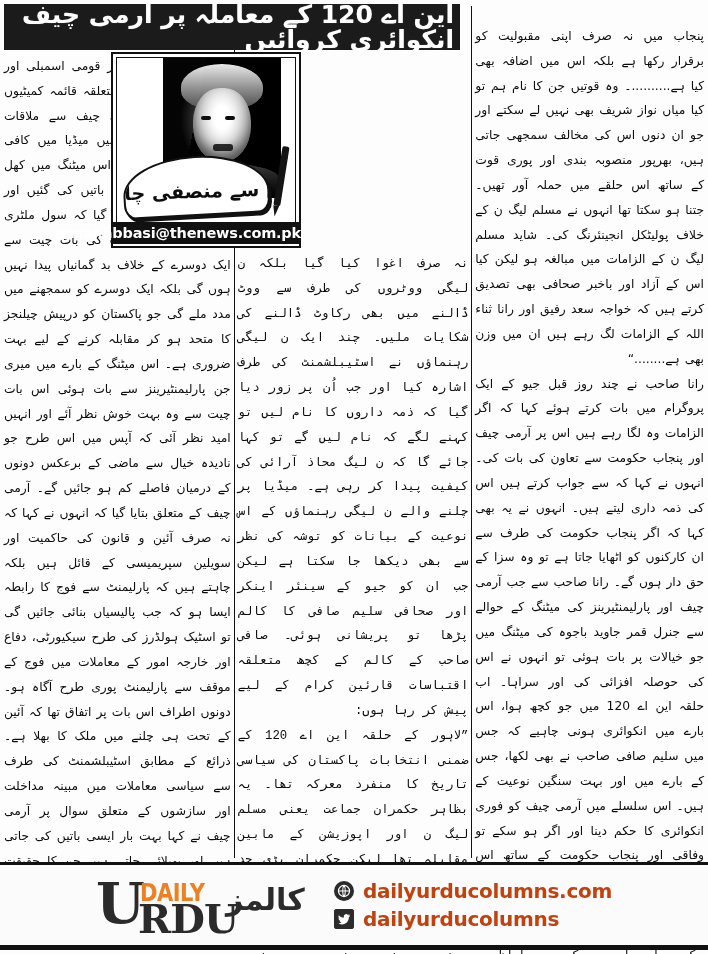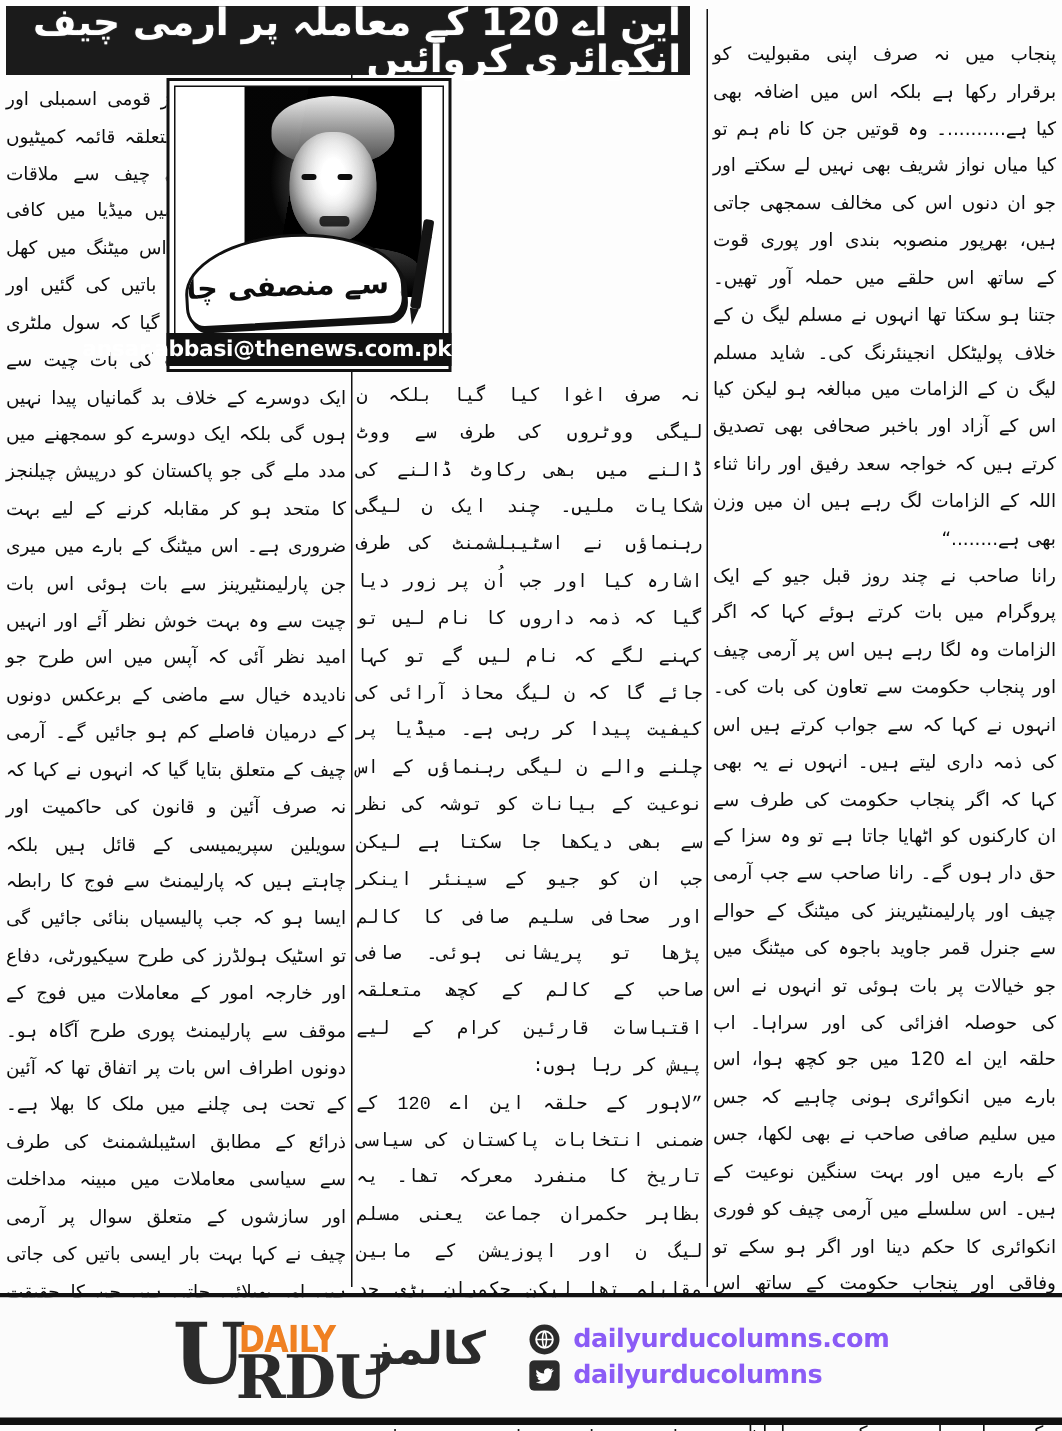--- a/index.html
+++ b/index.html
@@ -168,21 +168,21 @@
   }
   .links{display:flex;flex-direction:column;gap:4px;}
   .link-row{display:flex;align-items:center;gap:9px;}
   .sicon{
     width:20px;height:20px;flex:0 0 20px;border-radius:3px;background:#2b2b2b;
     display:flex;align-items:center;justify-content:center;color:#fff;
   }
   .sicon.globe{border-radius:50%;}
   .sicon svg{display:block;}
   .link-row span{
-    font-size:17px;font-weight:700;color:#8b5cf6;letter-spacing:-.3px;
+    font-size:20px;font-weight:700;color:#c2410c;letter-spacing:-.3px;
     font-family:"DejaVu Sans","Liberation Sans",sans-serif;
   }
 </style>
 </head>
 <body>
 
 <div class="page">
 
   <div class="content">
 

